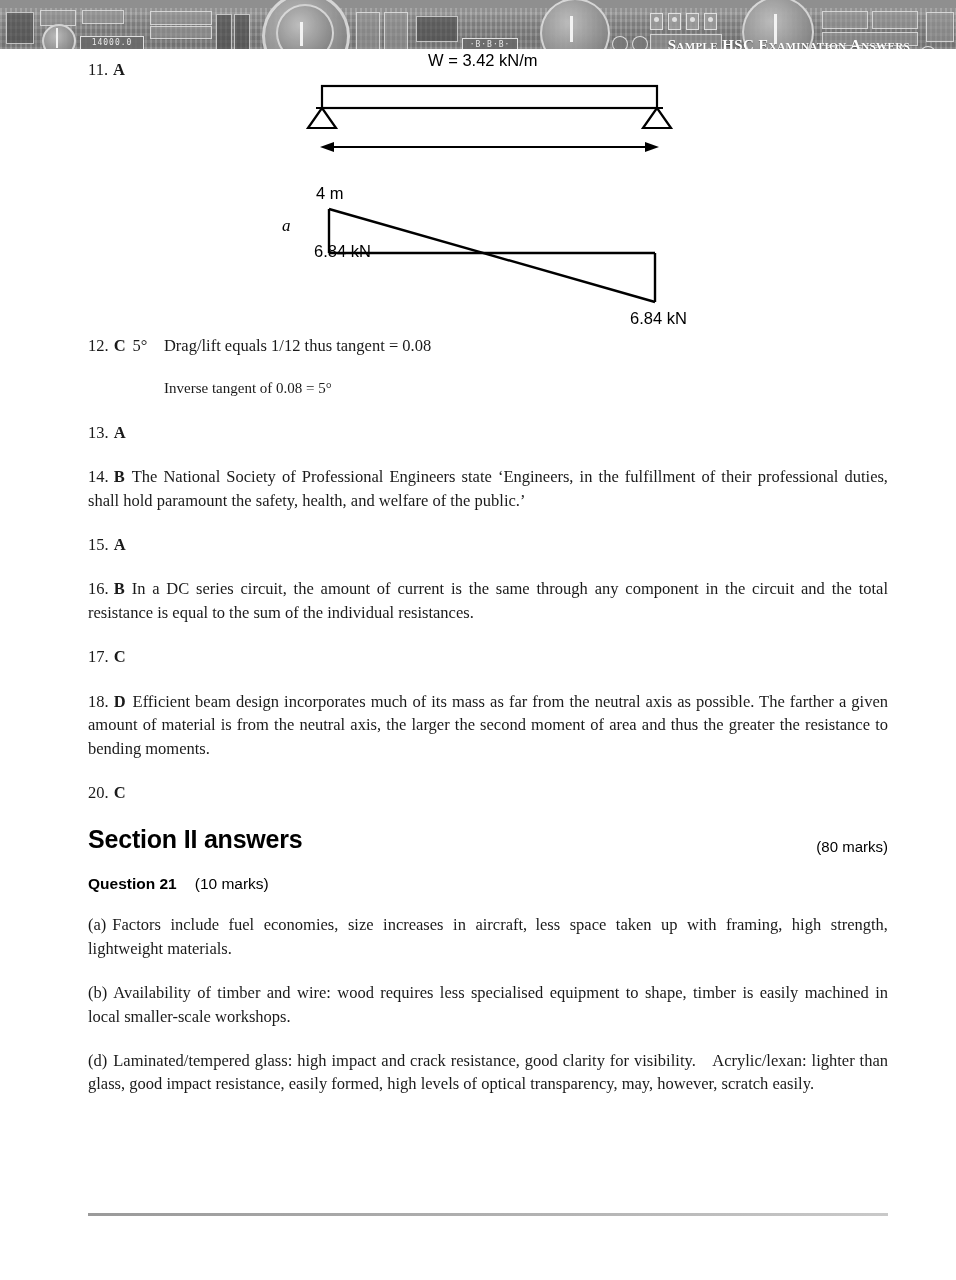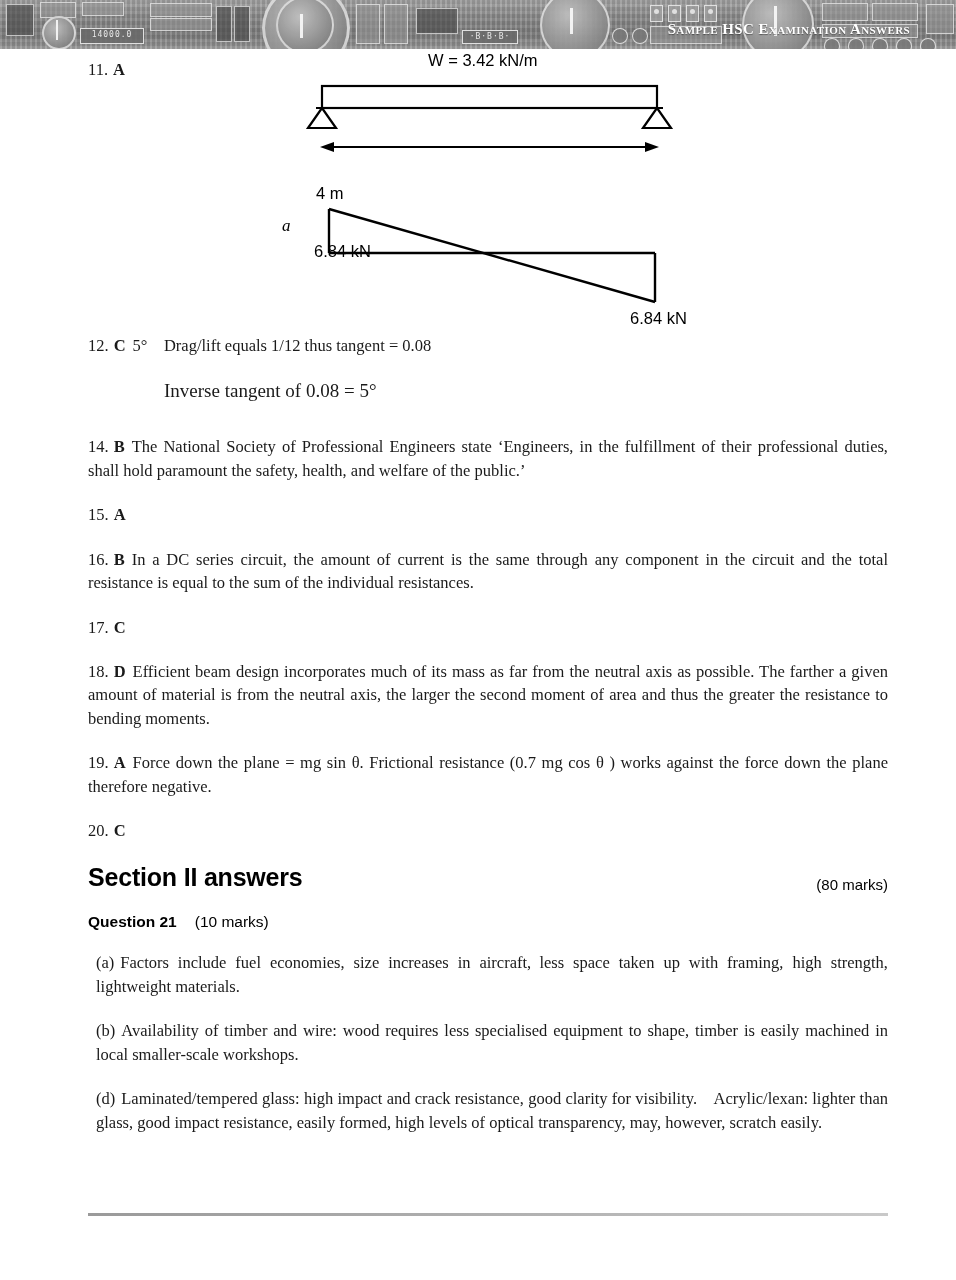--- a/index.html
+++ b/index.html
@@ -22,21 +22,21 @@
     position: absolute;
     left: 0; top: 0;
     width: 956px;
     height: 49px;
     background: #8f8f8f;
     overflow: hidden;
   }
   
   .cockpit {
     position: absolute;
-    left: 0; top: 0;
+    left: 0; top: 8px;
     width: 956px; height: 49px;
     background:
       repeating-linear-gradient(90deg, rgba(255,255,255,0.10) 0 2px, rgba(0,0,0,0.07) 2px 5px),
       repeating-linear-gradient(0deg, rgba(255,255,255,0.06) 0 3px, rgba(0,0,0,0.05) 3px 7px),
       linear-gradient(180deg, #a6a6a6 0%, #8d8d8d 30%, #7b7b7b 70%, #9a9a9a 100%);
   }
   .dial {
     position: absolute;
     border-radius: 50%;
     border: 2px solid rgba(235,235,235,0.75);
@@ -82,21 +82,21 @@
     border: 1px solid rgba(245,245,245,0.8);
     background: rgba(120,120,120,0.85);
   }
   .needle {
     position: absolute;
     background: rgba(250,250,250,0.9);
   }
   .header-title {
     position: absolute;
     right: 46px;
-    top: 21px;
+    top: 37px;
     color: #ffffff;
     font-family: "Liberation Serif", serif;
     font-weight: bold;
     font-size: 15px;
     font-variant: small-caps;
     letter-spacing: 0.4px;
     white-space: nowrap;
     text-shadow: 0 1px 1px rgba(0,0,0,0.45);
   }
 
@@ -112,23 +112,23 @@
     font-size: 16.5px;
     line-height: 1.42;
     text-align: justify;
     margin: 0 0 21px 0;
   }
   .ans-item .num { font-weight: normal; }
   .ans-item .choice { font-weight: bold; margin-left: 5px; }
   .ans-item .body { margin-left: 7px; }
   .ans-indent {
     font-family: "Liberation Serif", serif;
-    font-size: 19px;
+    font-size: 15px;
     line-height: 1.42;
-    margin: 0 0 30px 76px;
+    margin: 0 0 21px 76px;
   }
 
   
   .figure-block {
     position: relative;
     height: 290px;
     margin: 0;
   }
   .fig-svg { position: absolute; left: 0; top: 0; }
   .fig-label {
@@ -184,21 +184,21 @@
     margin: 0 0 20px 0;
   }
   .question-head .qnum { font-weight: bold; }
   .question-head .qmarks { font-weight: normal; margin-left: 18px; }
 
   .part {
     font-family: "Liberation Serif", serif;
     font-size: 16.5px;
     line-height: 1.42;
     text-align: justify;
-    margin: 0 0 21px 8px;
+    margin: 0 0 21px 0;
   }
   .part .plabel { margin-right: 6px; }
 
   
   .footer-rule {
     position: absolute;
     left: 88px;
     top: 1213px;
     width: 800px;
     height: 3px;
@@ -303,20 +303,23 @@
       <div class="fig-label" style="left:226px; top:198px;">6.84 kN</div>
       <div class="fig-label" style="left:542px; top:265px;">6.84 kN</div>
       <div class="fig-label-italic" style="left:194px; top:172px;">a</div>
     </div>
 
     <p class="ans-item">
       <span class="num">12.</span><span class="choice">C</span><span class="body">5° Drag/lift equals 1/12 thus tangent = 0.08</span>
     </p>
     <p class="ans-indent">Inverse tangent of 0.08 = 5°</p>
 
+    <p class="ans-item">
+      <span class="num">13.</span><span class="choice">A</span>
+    </p>
 
     <p class="ans-item">
       <span class="num">14.</span><span class="choice">B</span><span class="body">The National Society of Professional Engineers state ‘Engineers, in the fulfillment of their professional duties, shall hold paramount the safety, health, and welfare of the public.’</span>
     </p>
 
     <p class="ans-item">
       <span class="num">15.</span><span class="choice">A</span>
     </p>
 
     <p class="ans-item">
@@ -324,23 +327,20 @@
     </p>
 
     <p class="ans-item">
       <span class="num">17.</span><span class="choice">C</span>
     </p>
 
     <p class="ans-item">
       <span class="num">18.</span><span class="choice">D</span><span class="body">Efficient beam design incorporates much of its mass as far from the neutral axis as possible. The farther a given amount of material is from the neutral axis, the larger the second moment of area and thus the greater the resistance to bending moments.</span>
     </p>
 
-    <p class="ans-item">
-      <span class="num">19.</span><span class="choice">A</span><span class="body">Force down the plane = mg sin θ. Frictional resistance (0.7 mg cos θ ) works against the force down the plane therefore negative.</span>
-    </p>
 
     <p class="ans-item">
       <span class="num">20.</span><span class="choice">C</span>
     </p>
 
     <div class="section-head">
       <h2>Section II answers</h2>
       <span class="section-marks">(80 marks)</span>
     </div>
 

